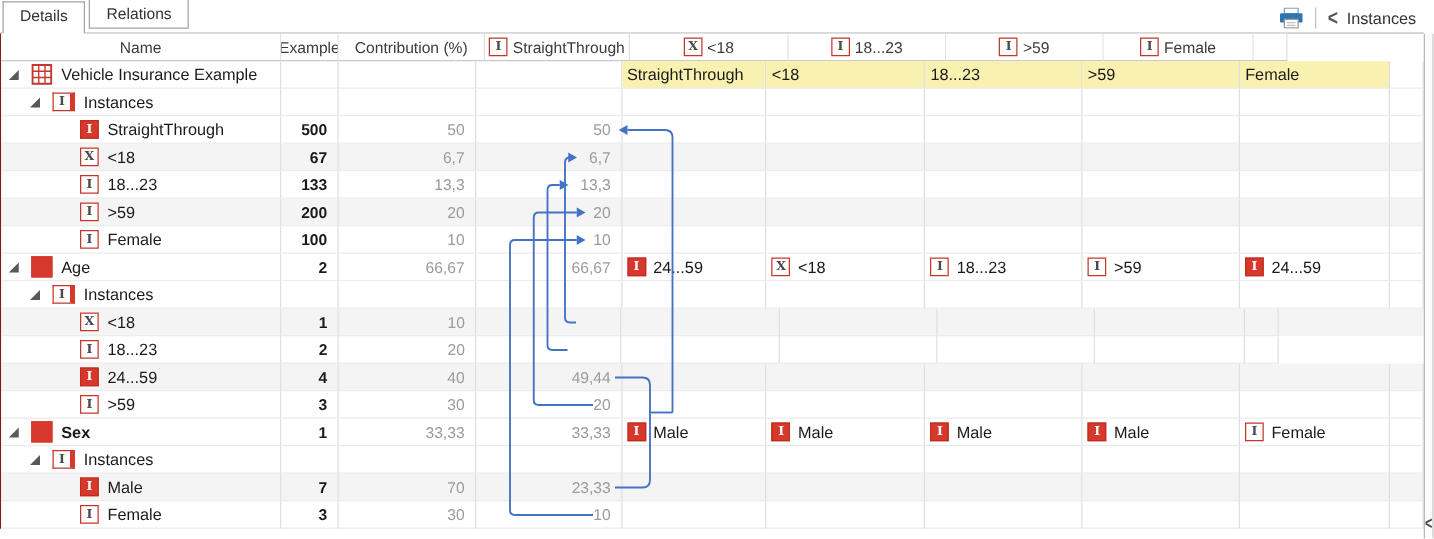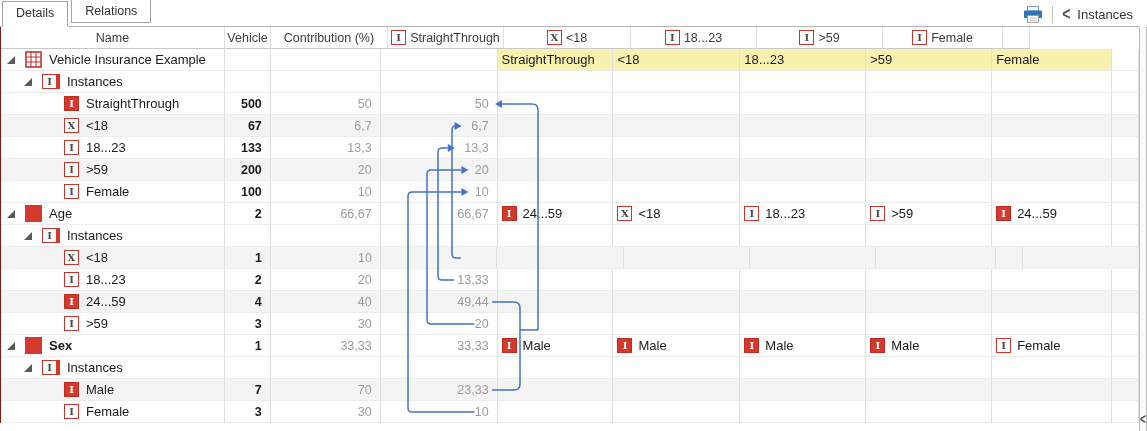--- a/index.html
+++ b/index.html
@@ -82,21 +82,21 @@
       <span>Instances</span>
     </div>
   </div>
 
   <div id="grid">
     <div id="grid-header" class="g-row">
         <div class="g-cell" style="width: 224px;">
           <span>Name</span>
         </div>
         <div class="g-cell" style="width: 46px;">
-          <span>Vehicle</span>
+          <span>Example</span>
         </div>
         <div class="g-cell" style="width: 117px;">
           <span>Contribution (%)</span>
         </div>
         <div class="g-cell" style="width: 116px;">
           <span class="ic">I</span>
           <span>StraightThrough</span>
         </div>
         <div class="g-cell" style="width: 127px;">
           <span class="ic">X</span>
@@ -309,21 +309,20 @@
           <div class="g-cell" style="width: 27px;"></div>
         </div>
         <div class="g-row">
           <div class="g-cell namecell" style="width: 224px; padding-left: 43px;">
             <span class="exp"></span>
             <span class="ic">I</span>
             <span>18...23</span>
           </div>
           <div class="g-cell num weight" style="width: 46px;">2</div>
           <div class="g-cell num gray" style="width: 110px;">20</div>
-          <div class="g-cell num gray" style="width: 117px;">13,33</div>
           <div class="g-cell rule" style="width: 116px;"></div>
           <div class="g-cell rule" style="width: 127px;"></div>
           <div class="g-cell rule" style="width: 126px;"></div>
           <div class="g-cell rule" style="width: 126px;"></div>
           <div class="g-cell rule" style="width: 120px;"></div>
           <div class="g-cell" style="width: 27px;"></div>
         </div>
         <div class="g-row shaded">
           <div class="g-cell namecell" style="width: 224px; padding-left: 43px;">
             <span class="exp"></span>

